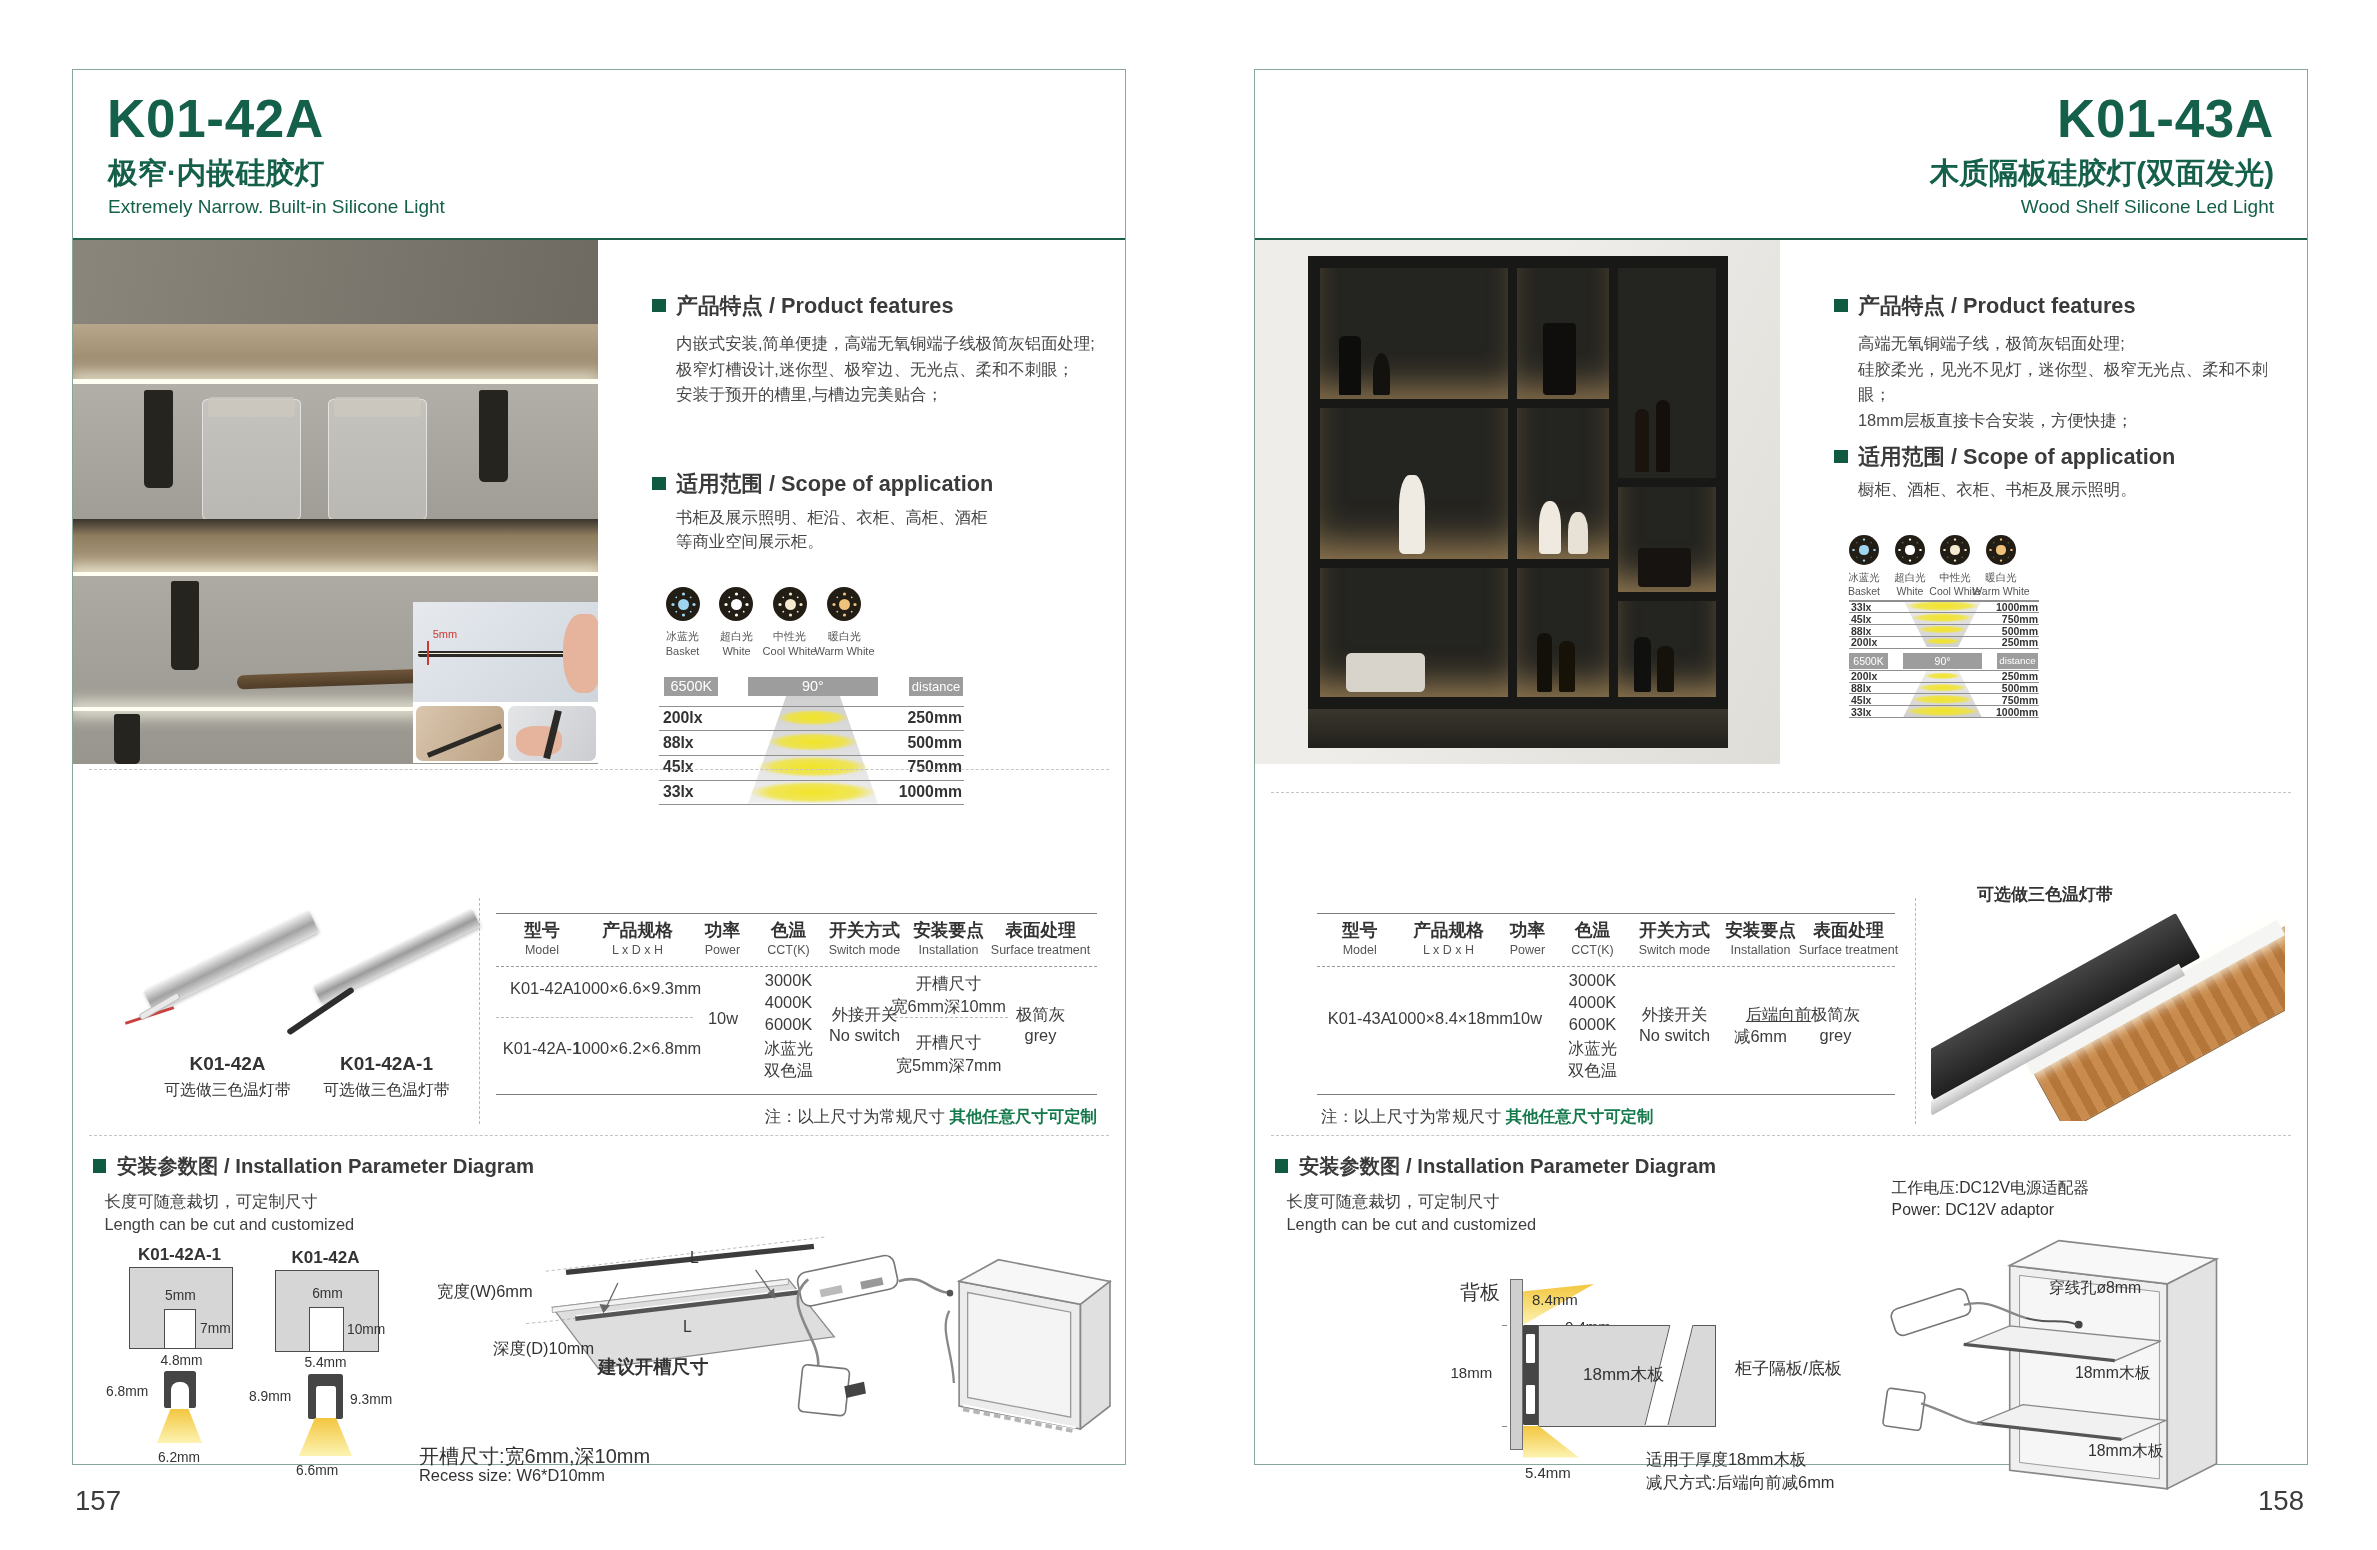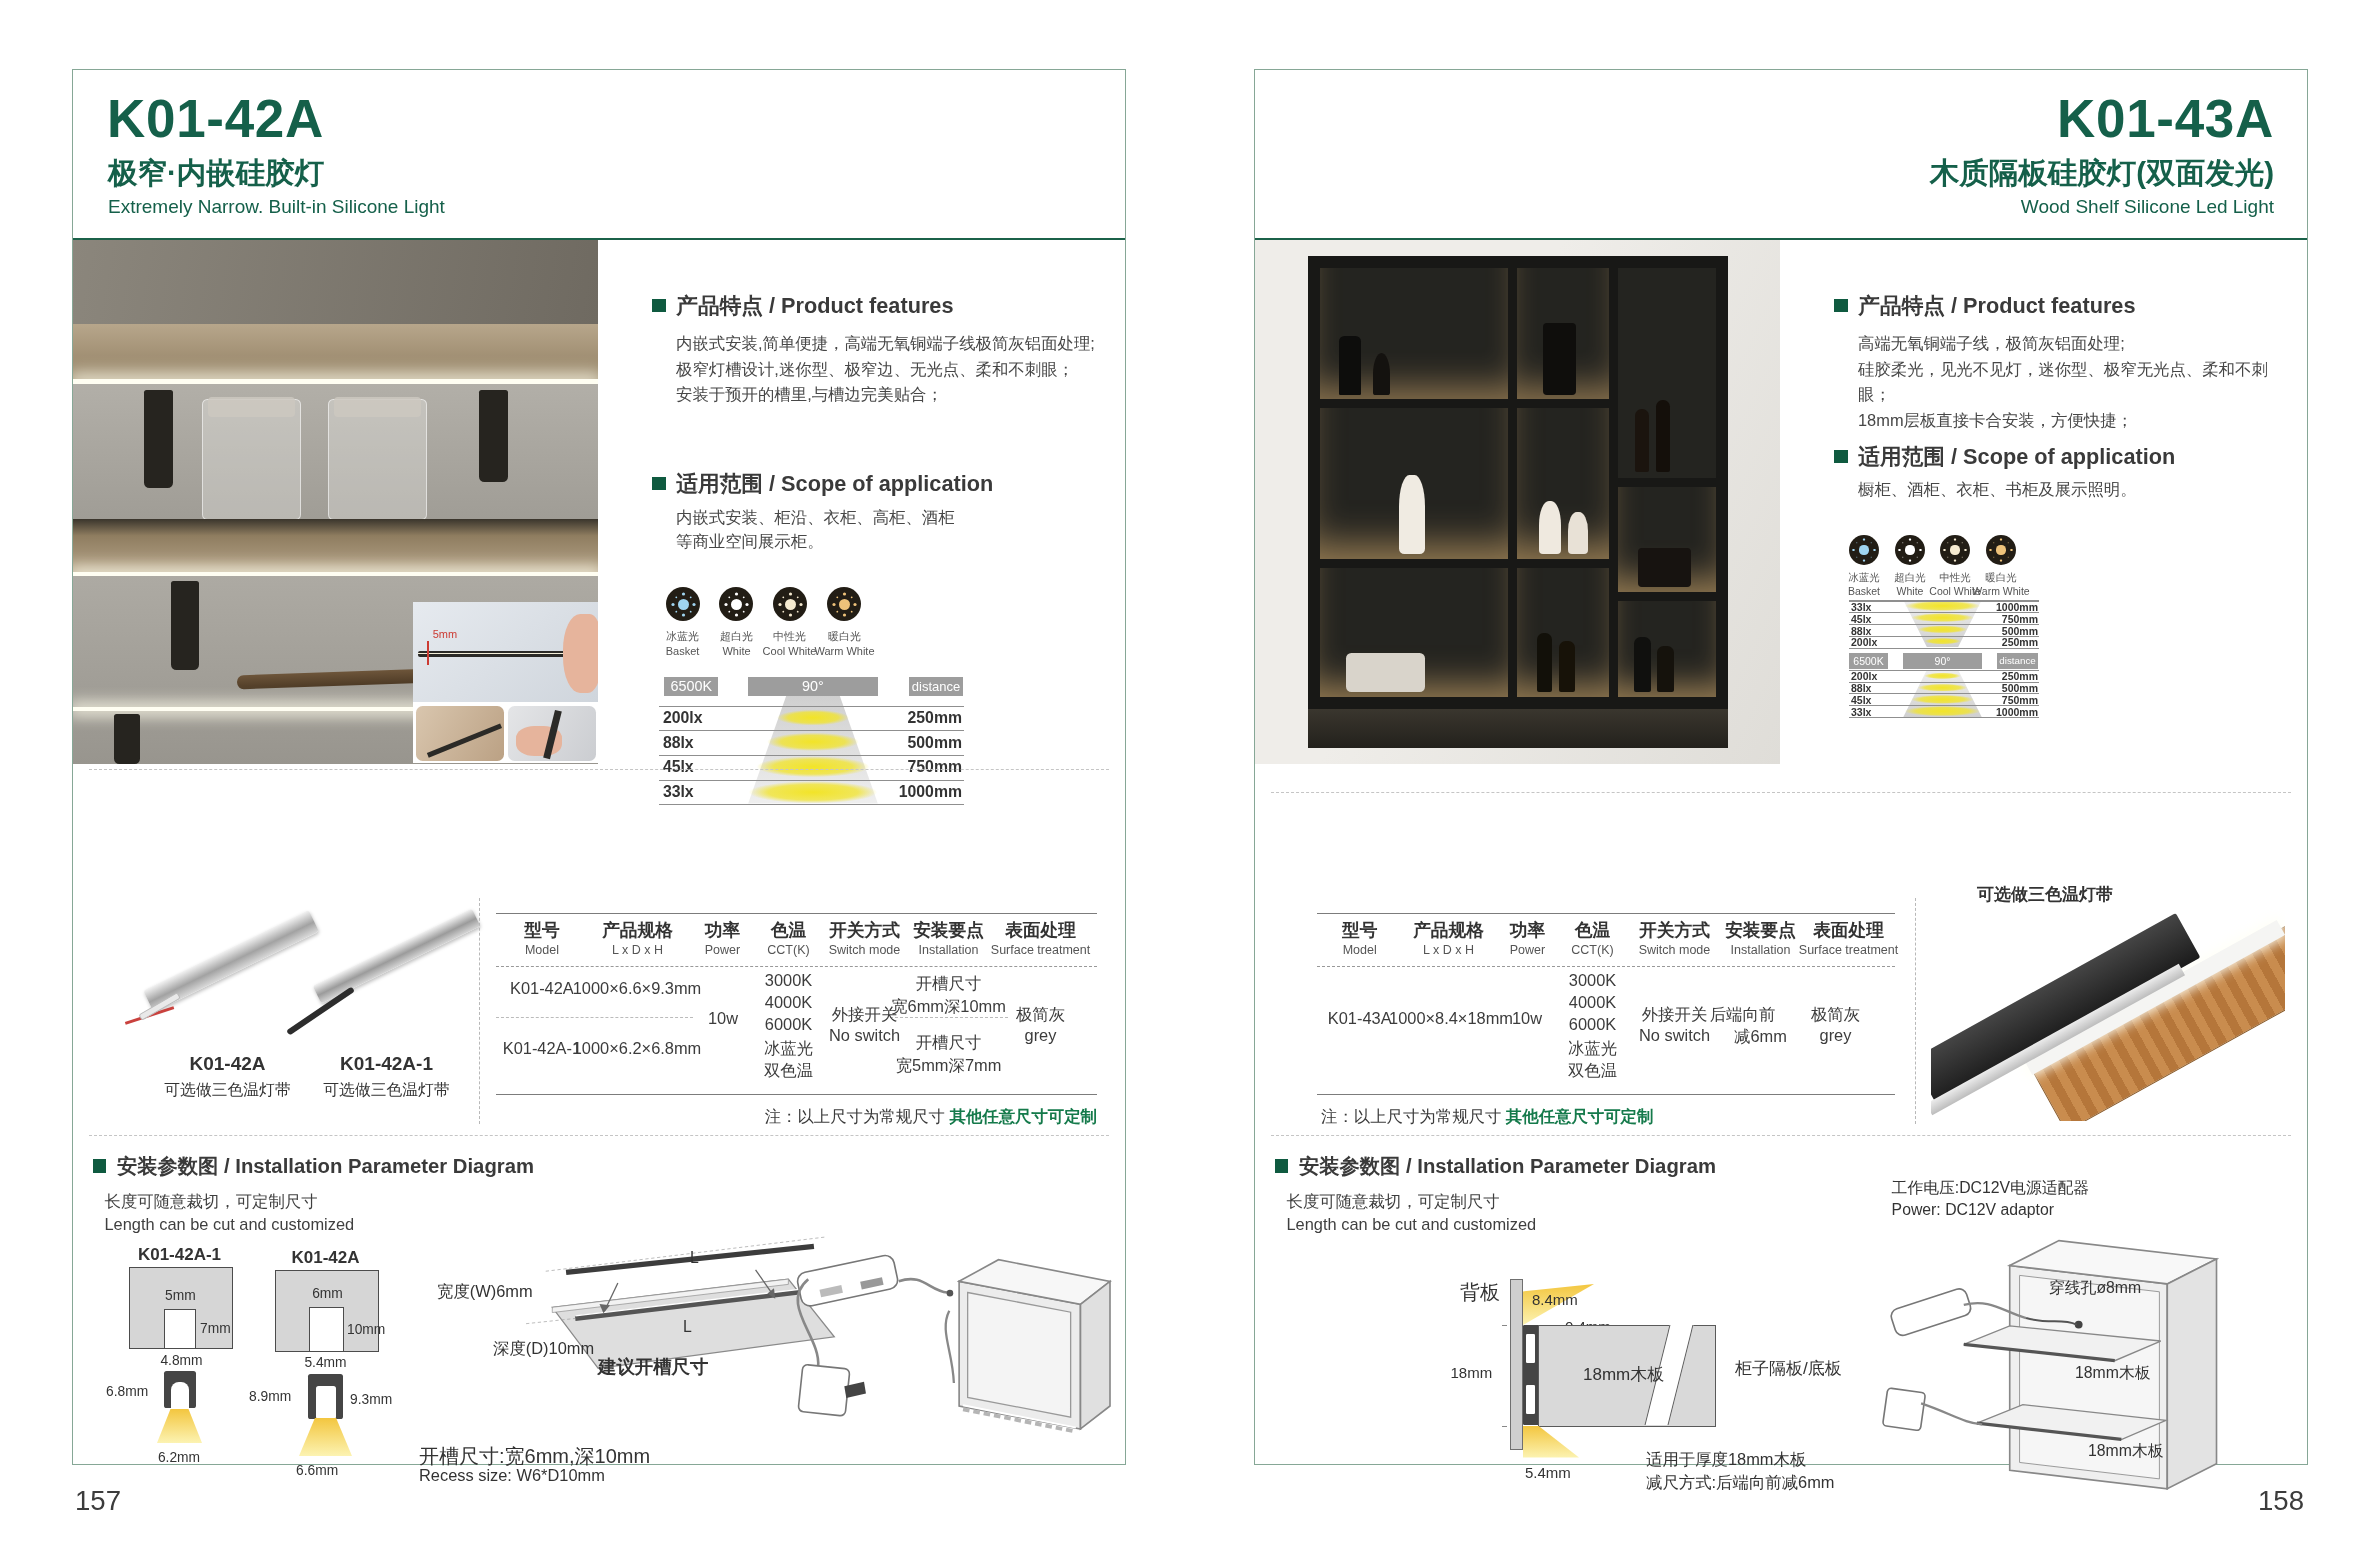--- a/index.html
+++ b/index.html
@@ -100,21 +100,21 @@
     <div>内嵌式安装,简单便捷，高端无氧铜端子线极简灰铝面处理;</div>
     <div>极窄灯槽设计,迷你型、极窄边、无光点、柔和不刺眼；</div>
     <div>安装于预开的槽里,与槽边完美贴合；</div>
   </div>
 
   <div class="sechead" style="left:579px;top:399px;">
     <span class="sq"></span>
     <span>适用范围 / Scope of application</span>
   </div>
   <div class="abs ft" style="left:603px;top:435px;width:420px;line-height:24px;">
-    <div>内嵌式安装、柜沿、衣柜、高柜、酒柜</div>
+    <div>书柜及展示照明、柜沿、衣柜、高柜、酒柜</div>
     <div>等商业空间展示柜。</div>
   </div>
 
   <div class="lc-circle" style="left:593px;top:517px;width:34px;height:34px;">
       <span class="sun" style="color: rgb(159, 212, 240);"></span>
     </div>
   <div class="lc-circle" style="left:646px;top:517px;width:34px;height:34px;">
       <span class="sun" style="color: rgb(255, 255, 255);"></span>
     </div>
   <div class="lc-circle" style="left:700px;top:517px;width:34px;height:34px;">
@@ -491,21 +491,21 @@
     <div class="cell" style="left:-9.8px;top:96px;width:105px;">K01-43A</div>
     <div class="cell" style="left:62px;top:96px;width:144px;">1000×8.4×18mm</div>
     <div class="cell" style="left:177px;top:96px;width:66px;">10w</div>
     <div class="cell" style="left:236px;top:58px;width:79px;">3000K</div>
     <div class="cell" style="left:236px;top:80px;width:79px;">4000K</div>
     <div class="cell" style="left:236px;top:102px;width:79px;">6000K</div>
     <div class="cell" style="left:236px;top:125px;width:79px;">冰蓝光</div>
     <div class="cell" style="left:236px;top:147px;width:79px;">双色温</div>
     <div class="cell" style="left:305px;top:91px;width:105px;">外接开关</div>
     <div class="cell" style="left:305px;top:113px;width:105px;">No switch</div>
-    <div class="cell" style="left:373px;top:91px;width:105px;">后端向前</div>
+    <div class="cell" style="left:409px;top:91px;width:105px;text-decoration:underline;">后端向前</div>
     <div class="cell" style="left:391px;top:113px;width:105px;">减6mm</div>
     <div class="cell" style="left:479px;top:91px;width:79px;">极简灰</div>
     <div class="cell" style="left:479px;top:113px;width:79px;">grey</div>
   </div>
   <div class="note" style="left:66px;top:1036px;">
     <span>注：以上尺寸为常规尺寸 </span><span class="grn">其他任意尺寸可定制</span>
   </div>
 
   <div class="dashv" style="left:660px;top:828px;height:226px;"></div>
   <div class="prodnote" style="left:722px;top:813px;font-size:17px;font-weight:bold;">可选做三色温灯带</div>

